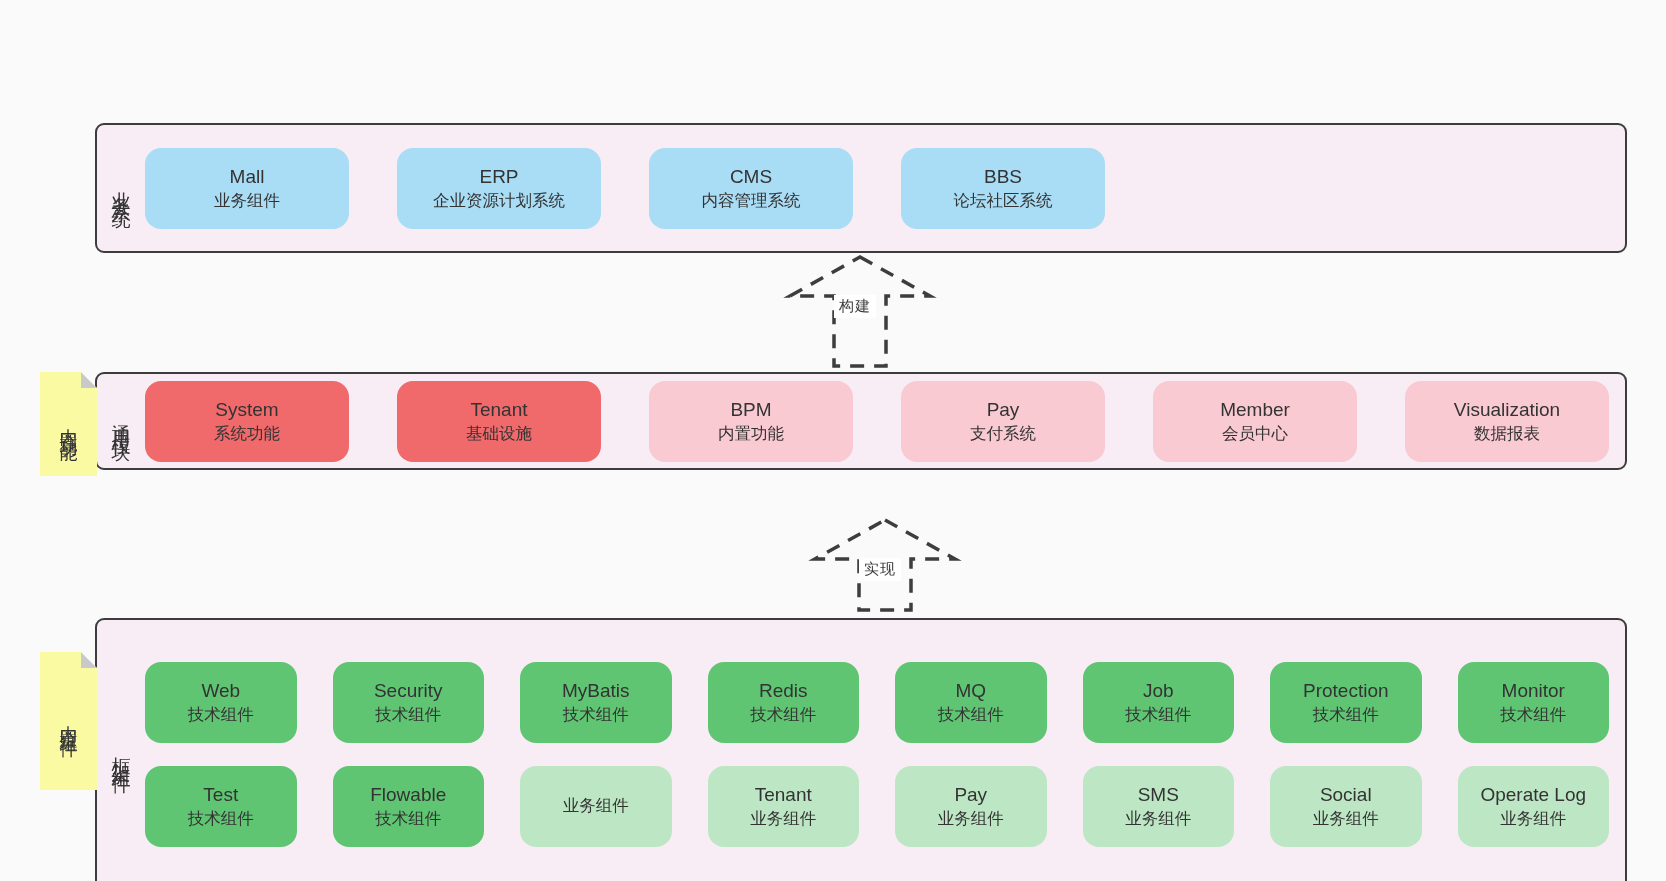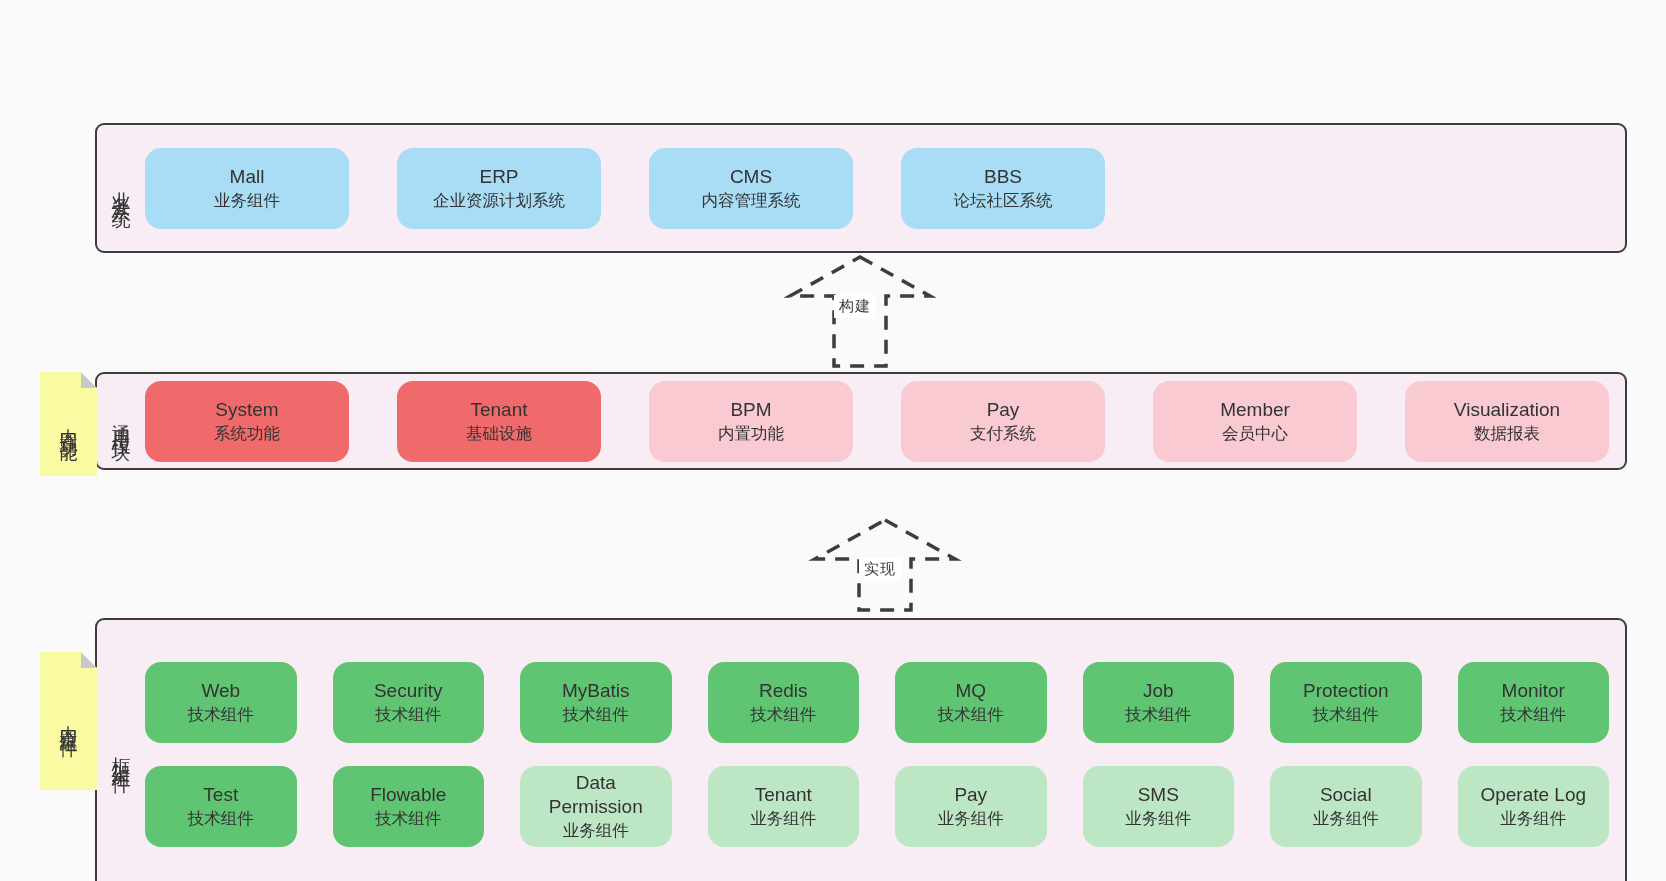--- a/index.html
+++ b/index.html
@@ -205,21 +205,20 @@
 
       <div class="box green">
         <div class="t">Test</div>
         <div class="s">技术组件</div>
       </div>
       <div class="box green">
         <div class="t">Flowable</div>
         <div class="s">技术组件</div>
       </div>
       <div class="box lightgreen">
-        <div class="t">Data Permission</div>
         <div class="s">业务组件</div>
       </div>
       <div class="box lightgreen">
         <div class="t">Tenant</div>
         <div class="s">业务组件</div>
       </div>
       <div class="box lightgreen">
         <div class="t">Pay</div>
         <div class="s">业务组件</div>
       </div>

